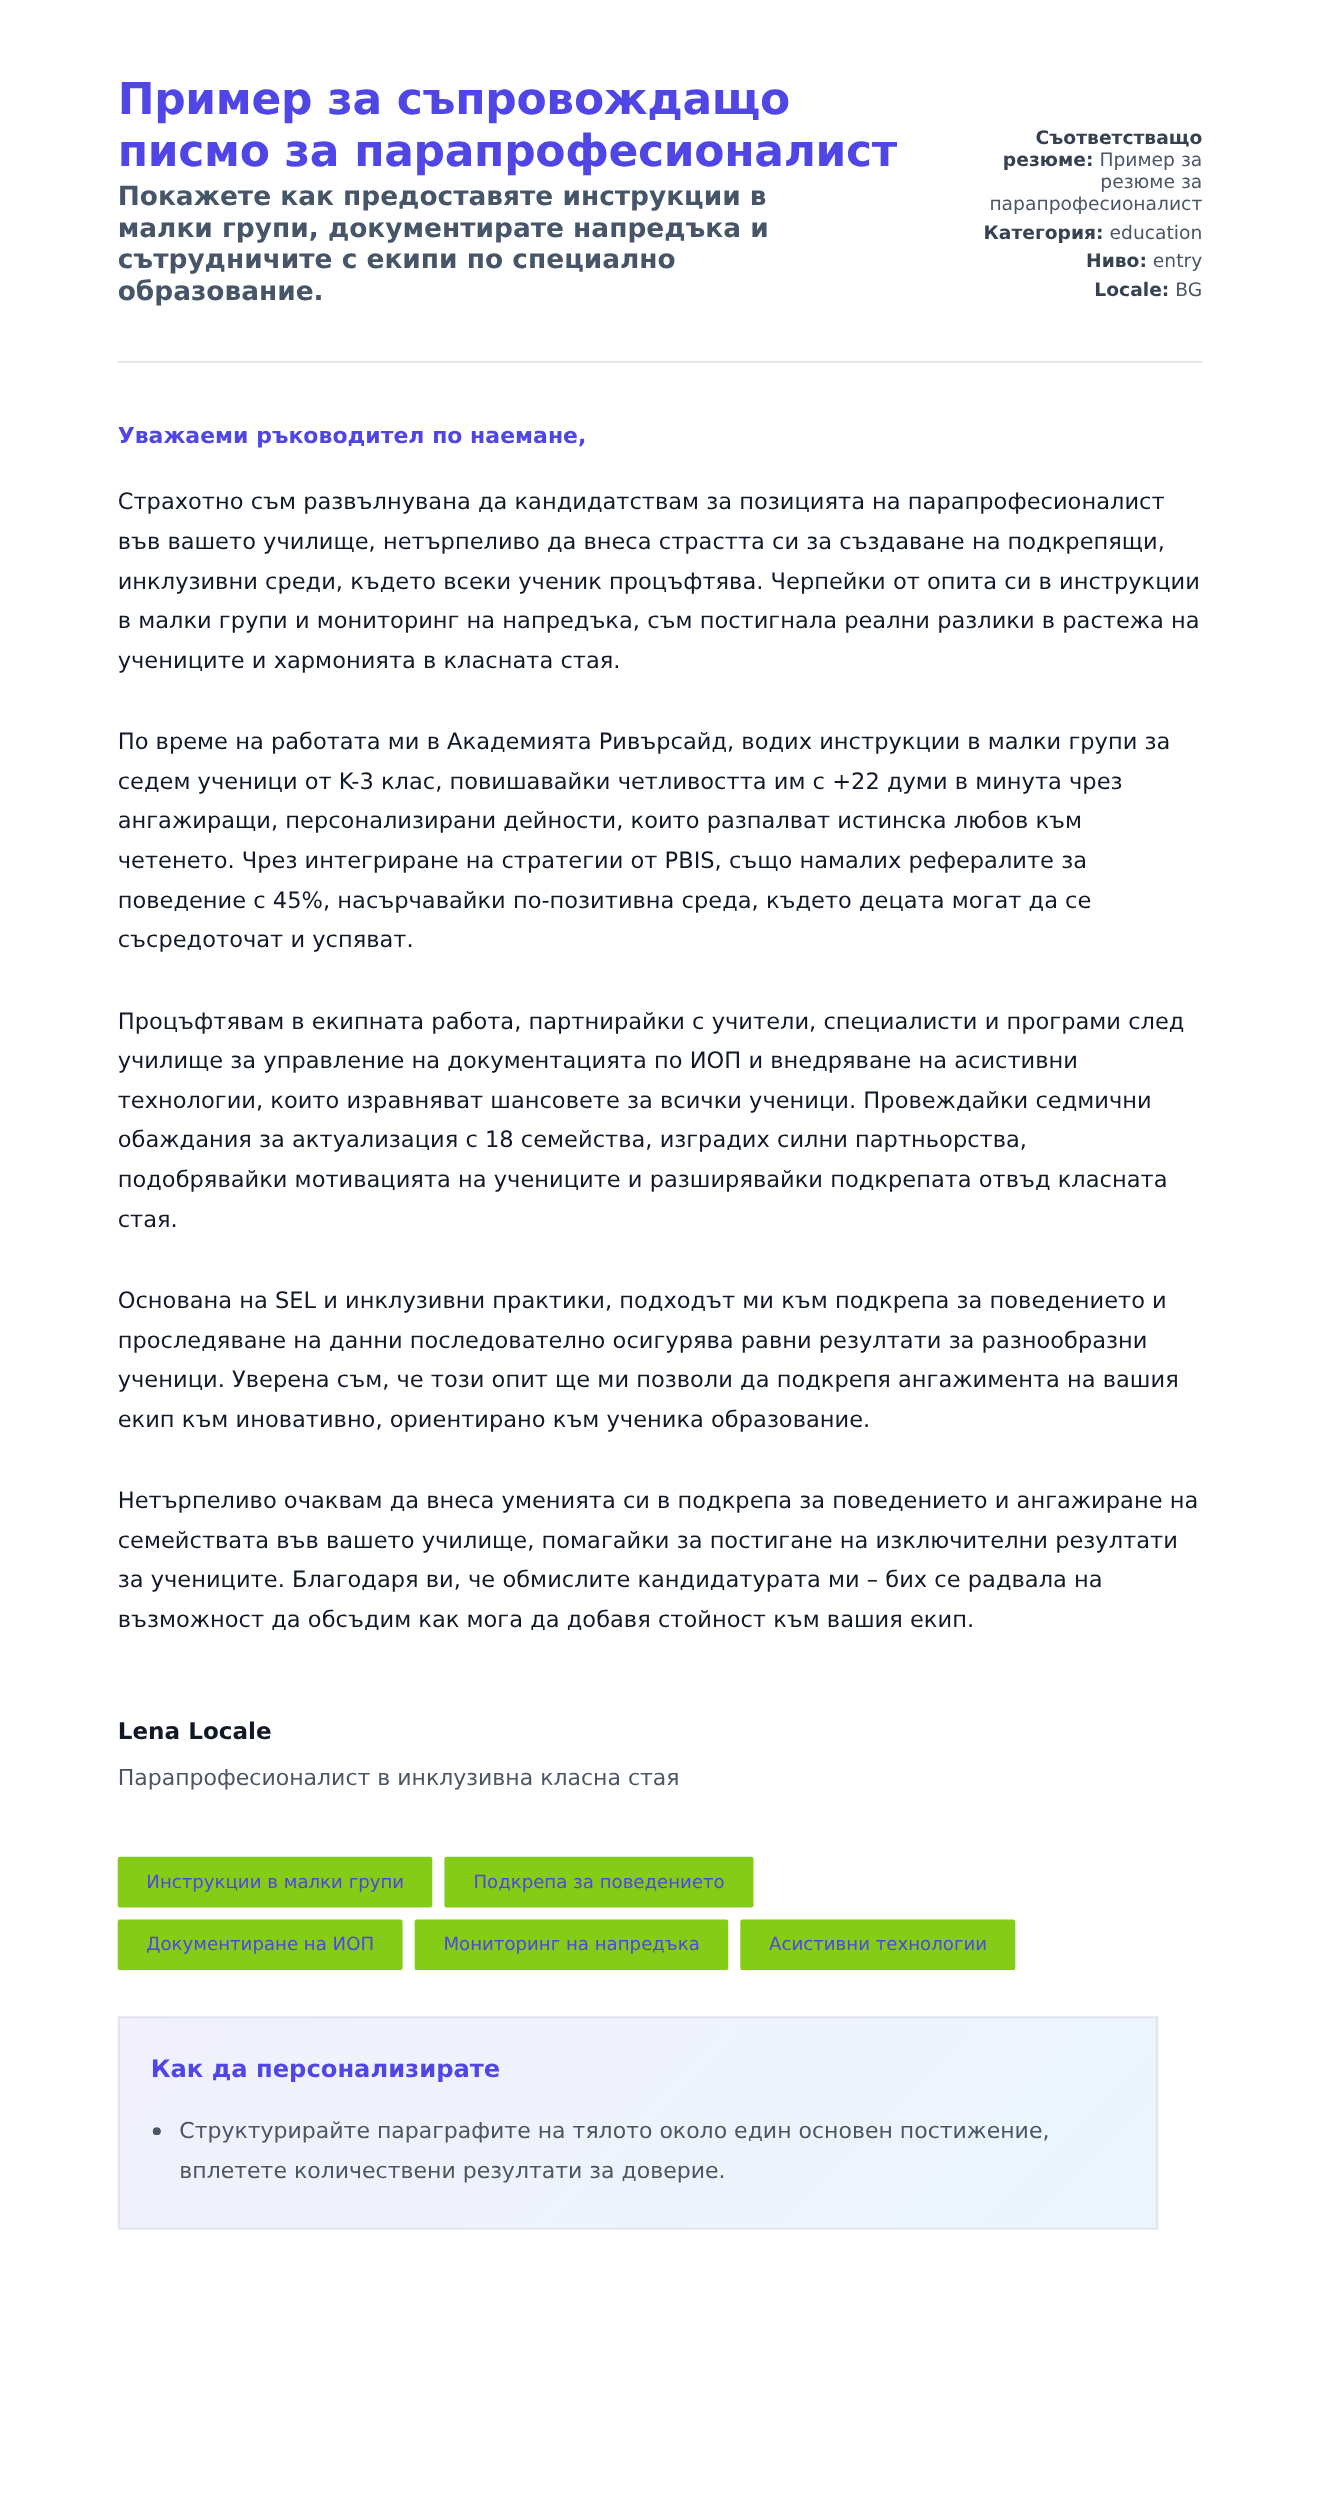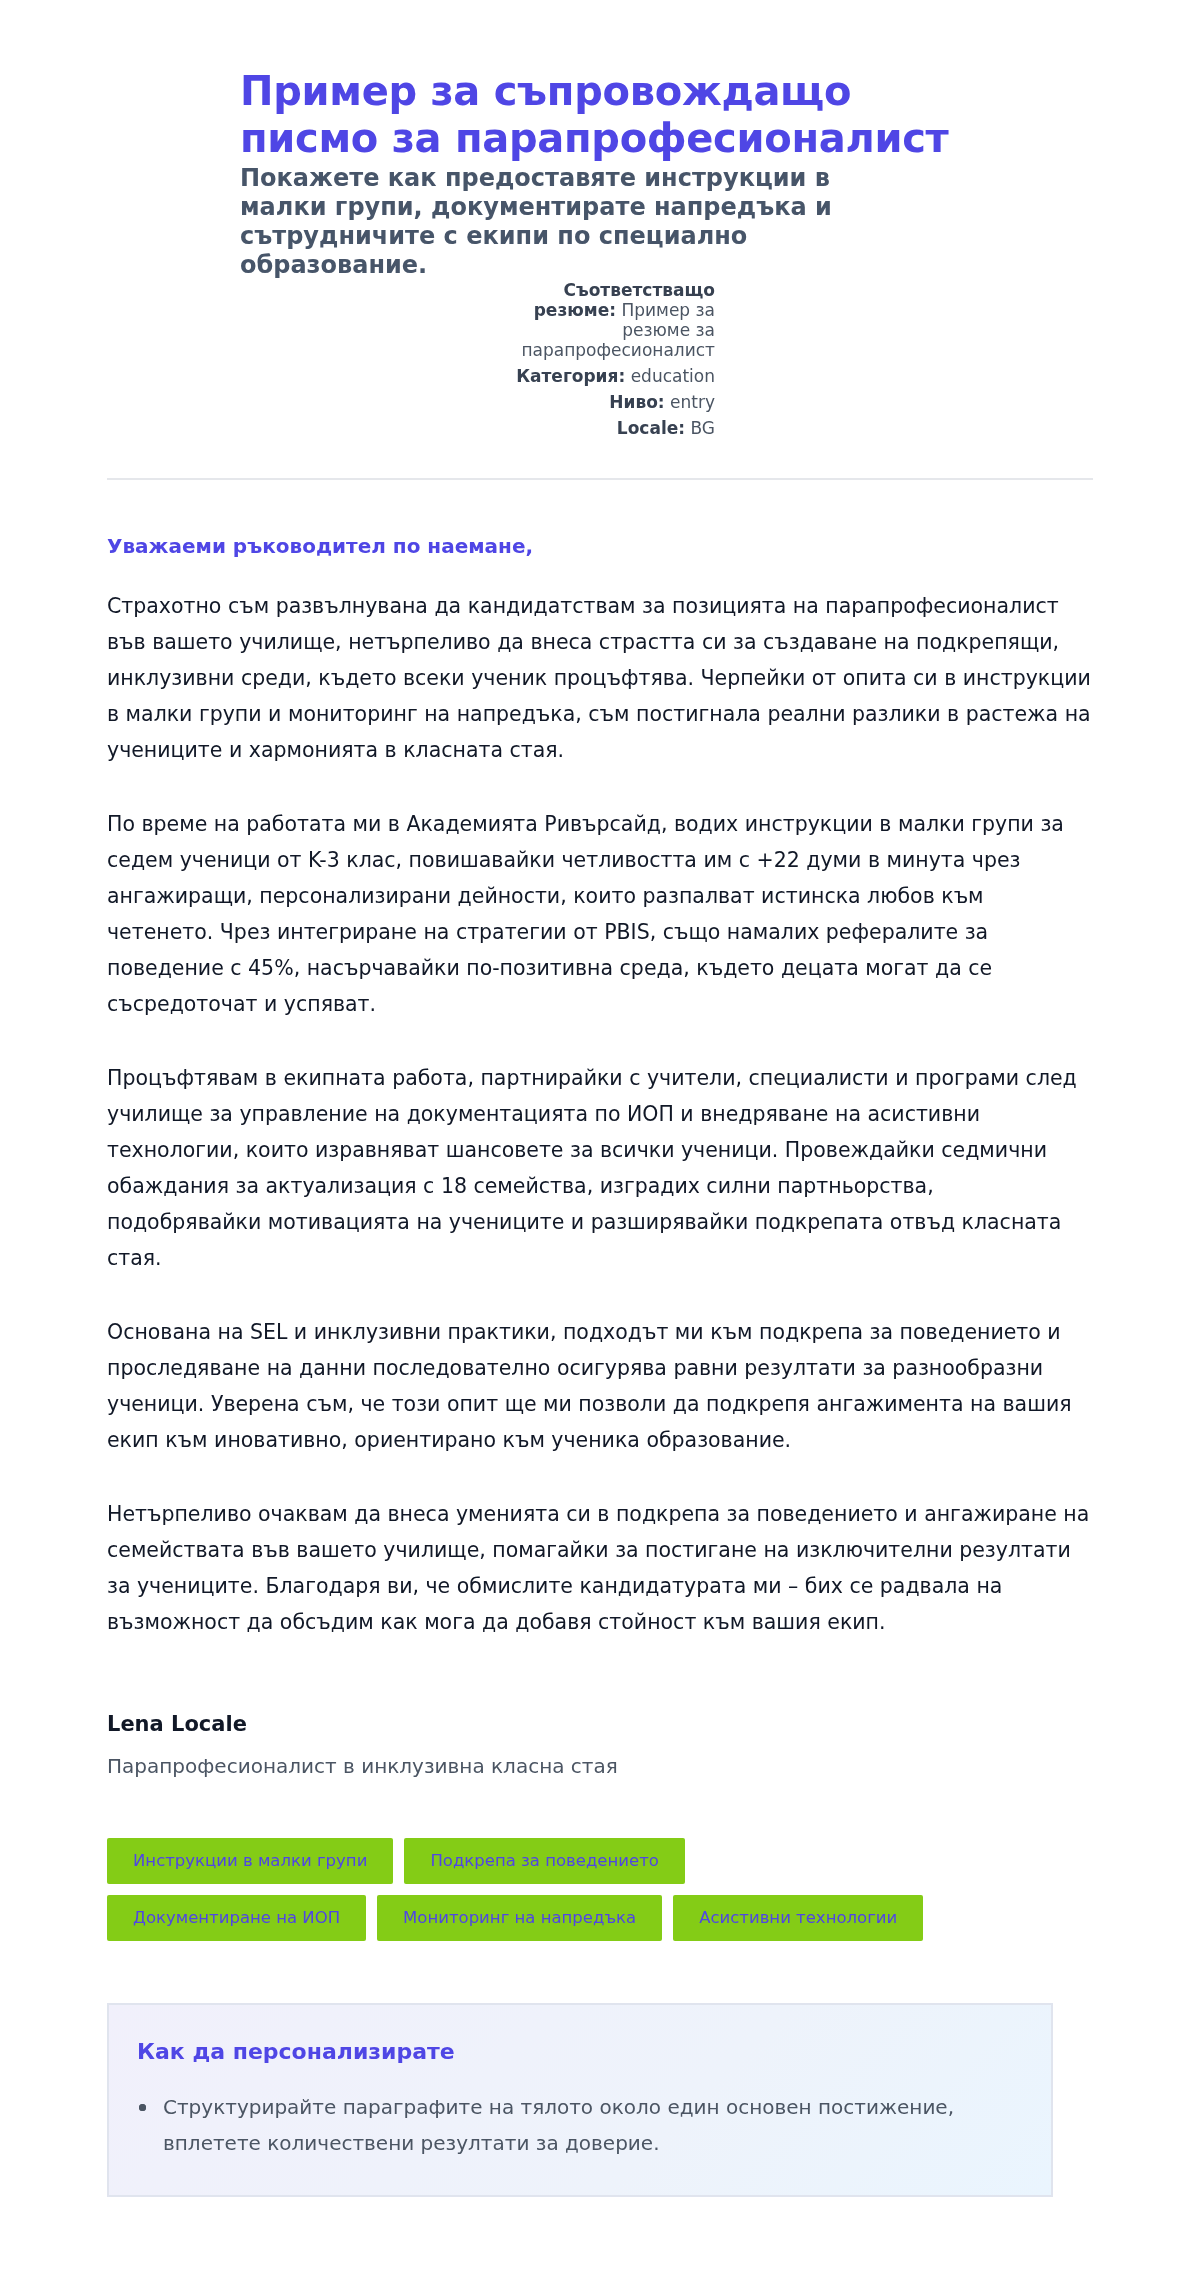--- a/index.html
+++ b/index.html
@@ -10,24 +10,23 @@
     font-family: "DejaVu Sans", sans-serif;
     color: #111827;
   }
   .page {
     width: 1200px;
     padding: 68px 107px 60px 107px;
   }
   .header {
     display: flex;
     justify-content: space-between;
-    align-items: center;
-    padding-bottom: 34px;
+    align-items: flex-end;
+    padding-bottom: 48px;
     border-bottom: 2px solid #e5e7eb;
-    flex-direction: column;
   }
   .header-left { width: 720px; }
   .title {
     font-family: "DejaVu Sans", sans-serif;
     font-weight: bold;
     font-size: 40px;
     line-height: 47px;
     color: #4f46e5;
     letter-spacing: -0.3px;
     width: 760px;
@@ -86,21 +85,21 @@
   }
   .tag {
     background: #84cc16;
     color: #4f46e5;
     font-size: 16.5px;
     line-height: 20px;
     padding: 13px 26px;
     border-radius: 2px;
   }
   .tips {
-    margin-top: 62px;
+    margin-top: 42px;
     border: 2px solid #e0e4ee;
     background: linear-gradient(135deg, #f1f0fb 0%, #eef3fb 60%, #eaf5fe 100%);
     padding: 32px 28px 34px 28px;
     width: 946px;
   }
   .tips-title {
     font-weight: bold;
     font-size: 22px;
     line-height: 30px;
     color: #4f46e5;

